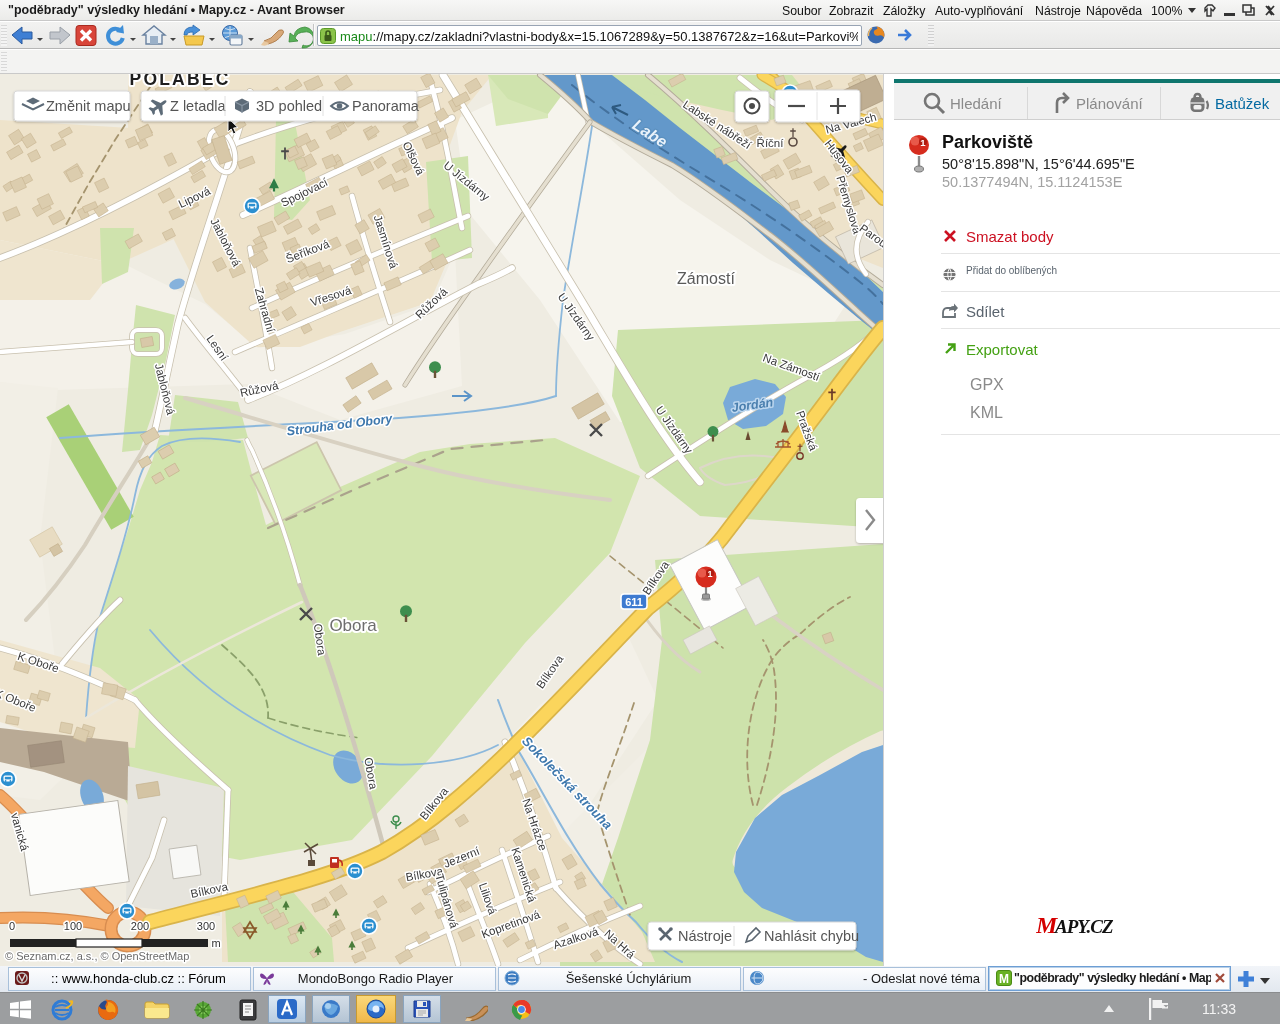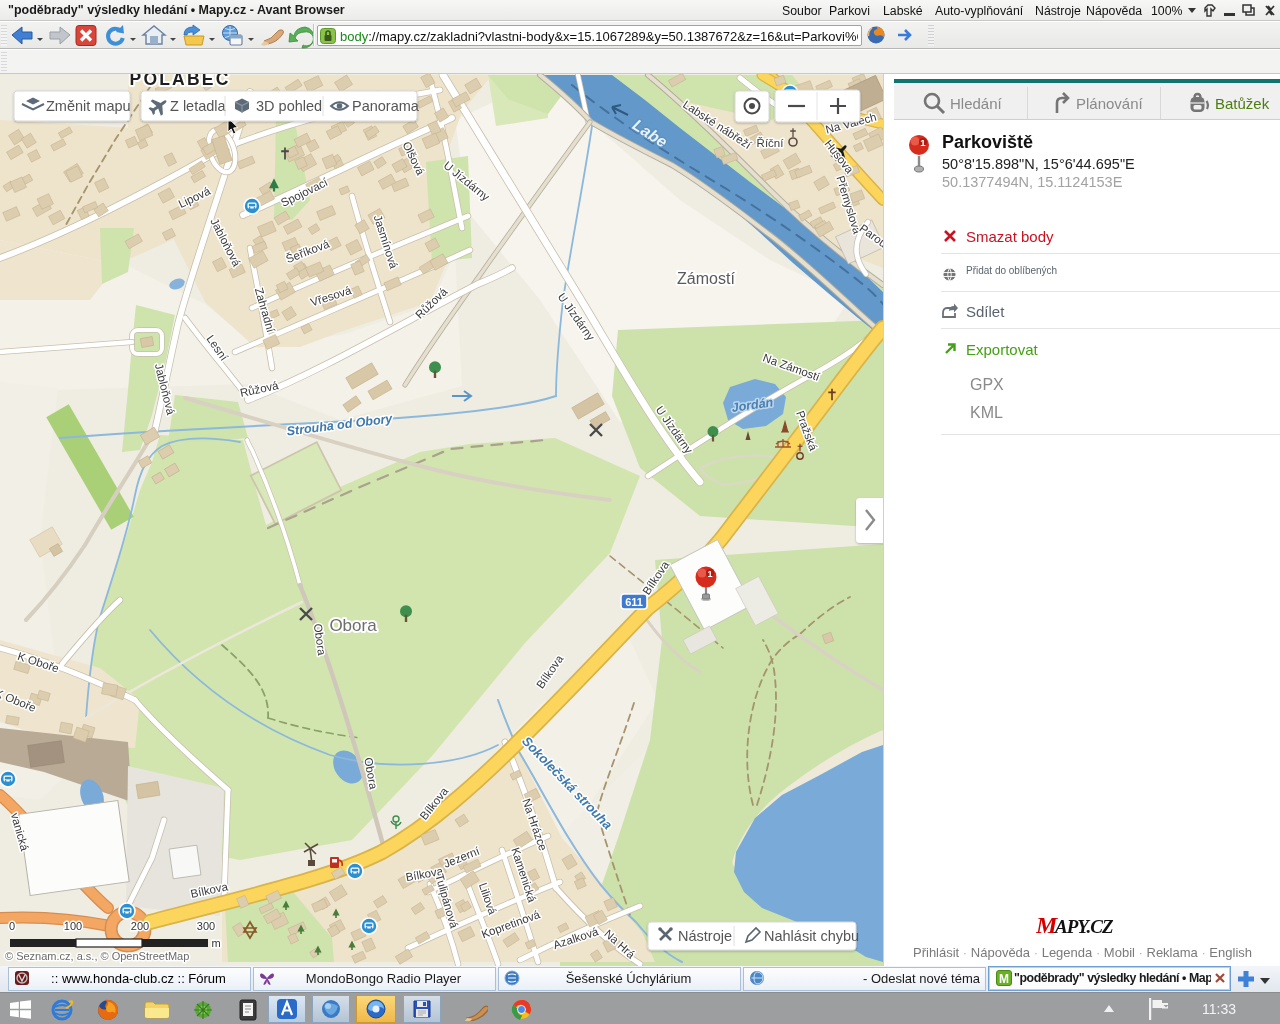--- a/index.html
+++ b/index.html
@@ -4,22 +4,22 @@
 html,body{margin:0;padding:0;width:1280px;height:1024px;overflow:hidden;
  font-family:"Liberation Sans", sans-serif;}
 *{box-sizing:border-box}
 .abs{position:absolute}
 </style></head>
 <body style="position:relative;width:1280px;height:1024px;background:#fff">
 
 <div class="abs" style="left:0;top:0;width:1280px;height:21px;background:linear-gradient(#f7f7f6,#ebebe9);border-bottom:1px solid #c8c8c8">
  <div class="abs" style="left:8px;top:3px;font-size:12.5px;font-weight:bold;color:#1a1a1a">"poděbrady" výsledky hledání • Mapy.cz - Avant Browser</div>
  <div class="abs" style="left:782px;top:4px;font-size:12.3px;color:#111">Soubor</div>
- <div class="abs" style="left:829px;top:4px;font-size:12.3px;color:#111">Parkovi</div>
- <div class="abs" style="left:883px;top:4px;font-size:12.3px;color:#111">Labské</div>
+ <div class="abs" style="left:829px;top:4px;font-size:12.3px;color:#111">Zobrazit</div>
+ <div class="abs" style="left:883px;top:4px;font-size:12.3px;color:#111">Záložky</div>
  <div class="abs" style="left:935px;top:4px;font-size:12.3px;color:#111">Auto-vyplňování</div>
  <div class="abs" style="left:1035px;top:4px;font-size:12.3px;color:#111">Nástroje</div>
  <div class="abs" style="left:1086px;top:4px;font-size:12.3px;color:#111">Nápověda</div>
  <div class="abs" style="left:1151px;top:4px;font-size:12.3px;color:#111">100%</div>
  <div class="abs" style="left:1188px;top:8px;width:0;height:0;border-left:4px solid transparent;border-right:4px solid transparent;border-top:5px solid #333"></div>
  <svg class="abs" style="left:1202px;top:3px" width="76" height="16" viewBox="0 0 76 16">
    <path d="M3,5 L6,2 L10,2 L13,5 L11,8 L9,6 L9,13 L5,13 L5,6 L3,8 Z" fill="none" stroke="#333" stroke-width="1.4"></path>
    <rect x="22" y="10" width="11" height="3" fill="#333"></rect>
    <rect x="44" y="5" width="8" height="7" fill="none" stroke="#333" stroke-width="1.5"></rect>
    <rect x="41" y="2" width="8" height="7" fill="#f0f0ef" stroke="#333" stroke-width="1.5"></rect>
@@ -53,21 +53,21 @@
   <path d="M256,18 l-3,4 q6,2 8,-2 z" fill="#e8c8a0"></path>
   <path d="M297,4 q-10,1 -11,9 l-4,-3 l-1,9 l9,-1 l-3,-3 q2,-6 10,-6 a7,7 0 1 1 -2,13 l-1,3 a9.5,9.5 0 1 0 3,-21 z" fill="#58b058" stroke="#3a8a3a" stroke-width="0.8"></path>
  </svg>
  <div class="abs" style="left:313px;top:2px;width:2px;height:22px;border-left:1px solid #c4c4c4;border-right:1px solid #fafafa"></div>
  <div class="abs" style="left:317px;top:2.5px;width:545px;height:21px;background:#fff;border:1px solid #98a4b4;border-radius:2px">
   <svg class="abs" style="left:2px;top:2px" width="16" height="16" viewBox="0 0 16 16">
    <rect x="0.5" y="0.5" width="15" height="15" rx="3" fill="#8bc34a" stroke="#5a9a28"></rect>
    <rect x="4.5" y="7" width="7" height="6" rx="1" fill="#3a5a1a"></rect>
    <path d="M6,7 v-2 a2,2 0 0 1 4,0 v2" fill="none" stroke="#3a5a1a" stroke-width="1.6"></path>
   </svg>
-  <div class="abs" style="left:22px;top:3px;font-size:13px;white-space:nowrap;color:#111;width:518px;overflow:hidden"><span style="color:#1a8a1a">body</span>://mapy.cz/zakladni?vlastni-body&amp;x=15.1067289&amp;y=50.1387672&amp;z=16&amp;ut=Parkovi%C5%A1ť</div>
+  <div class="abs" style="left:22px;top:3px;font-size:13px;white-space:nowrap;color:#111;width:518px;overflow:hidden"><span style="color:#1a8a1a">mapu</span>://mapy.cz/zakladni?vlastni-body&amp;x=15.1067289&amp;y=50.1387672&amp;z=16&amp;ut=Parkovi%C5%A1ť</div>
  </div>
  <svg class="abs" style="left:866px;top:3px" width="50" height="20" viewBox="0 0 50 20">
   <circle cx="10" cy="10" r="8.5" fill="#3a6ab0"></circle>
   <path d="M10,1.5 a8.5,8.5 0 0 1 8,11 q-2,-3 -5,-2 q-4,1 -5,-2 q-1,-3 2,-4 q3,-1 0,-3 z" fill="#e88820"></path>
   <path d="M6,3 q-4,3 -3.5,8" stroke="#f4b860" stroke-width="1.5" fill="none"></path>
   <path d="M32,10 h12 m-5,-5 l5,5 l-5,5" stroke="#3a7ad8" stroke-width="2.6" fill="none"></path>
  </svg>
  <div class="abs" style="left:928px;top:3px;width:6px;height:21px;background:repeating-linear-gradient(#d0d0d0 0 1px,#f2f2f2 1px 3px)"></div>
 </div>
 
@@ -654,21 +654,21 @@
     <path d="M6,22 L6,12 Q6,7 11,7 L16,7 M12,2 L17,7 L12,12" fill="none" stroke="#757575" stroke-width="2.6"></path>
    </svg>
    <div class="abs" style="left:182px;top:12px;font-size:15px;color:#8a8a8a">Plánování</div>
    <svg class="abs" style="left:293px;top:8px" width="24" height="24" viewBox="0 0 24 24">
     <rect x="3.5" y="6" width="14" height="15" rx="4.5" fill="#757575"></rect>
     <path d="M7.5,6.5 q0,-3.5 3,-3.5 q3,0 3,3.5" fill="none" stroke="#757575" stroke-width="2.4"></path>
     <path d="M3.5,12 h14" stroke="#f0f0f0" stroke-width="1.2"></path>
     <rect x="6.5" y="14" width="8" height="4.5" rx="1.5" fill="#f0f0f0"></rect>
     <path d="M19.5,10 q2.5,3.5 0.5,8" stroke="#757575" stroke-width="2.2" fill="none"></path>
    </svg>
-   <div class="abs" style="left:321px;top:12px;font-size:15px;color:#4d7c0f">Batůžek</div>
+   <div class="abs" style="left:321px;top:12px;font-size:15px;color:#0369a1">Batůžek</div>
  </div>
 
  <svg class="abs" style="left:24px;top:60px" width="22" height="42" viewBox="0 0 22 42">
    <path d="M11,34 L11,22" stroke="#8a8a8a" stroke-width="2.4"></path>
    <ellipse cx="11" cy="35" rx="4.5" ry="3" fill="#b0b0b0" stroke="#787878" stroke-width="1"></ellipse>
    <circle cx="11" cy="11" r="10" fill="#d62c1e"></circle>
    <circle cx="7" cy="7" r="4.5" fill="#e8594a"></circle>
    <circle cx="15" cy="8" r="4" fill="#b01c10"></circle>
    <text x="15" y="12" font-size="9.5" font-weight="bold" fill="#fff" text-anchor="middle" font-family="&quot;Liberation Sans&quot;, sans-serif">1</text>
  </svg>
@@ -698,35 +698,34 @@
  </svg>
  <div class="abs" style="left:82px;top:267px;font-size:15px;color:#44a113">Exportovat</div>
  <div class="abs" style="left:86px;top:302px;font-size:16px;color:#8a8a8a">GPX</div>
  <div class="abs" style="left:86px;top:330px;font-size:16px;color:#8a8a8a">KML</div>
  <div class="abs" style="left:57px;top:360px;width:340px;height:1px;background:#e4e4e4"></div>
 
  <svg class="abs" style="left:152px;top:838px" width="92" height="26" viewBox="0 0 92 26">
   <text x="0" y="21" font-size="24" font-weight="bold" font-style="italic" fill="#d40000" font-family="&quot;Liberation Serif&quot;, serif">M</text>
   <text x="19" y="21" font-size="19" font-weight="bold" font-style="italic" fill="#111" font-family="&quot;Liberation Serif&quot;, serif" letter-spacing="-1">APY.CZ</text>
  </svg>
- <div class="abs" style="left:0;top:871px;width:397px;text-align:center;font-size:13px;color:#7a7a7a">Přihlásit <span style="color:#b0b0b0">·</span> Nápověda <span style="color:#b0b0b0">·</span> Legenda <span style="color:#b0b0b0">·</span> Mobil <span style="color:#b0b0b0">·</span> Reklama <span style="color:#b0b0b0">·</span> English</div>
 </div>
 <div class="abs" style="left:0;top:966px;width:1280px;height:26px;background:linear-gradient(#f2f5f9,#e2e8ef)"></div>
 <div class="abs" style="left:8px;top:967px;width:243px;height:24px;background:linear-gradient(#fdfdfe,#eaf0f7);border:1px solid #a8c0da"></div>
 <div class="abs" style="left:14px;top:970px;width:16px;height:16px"><svg width="16" height="16" viewBox="0 0 16 16">
       <rect x="1" y="1" width="14" height="14" rx="3" fill="#6a1a1a"></rect>
       <circle cx="8" cy="8" r="5" fill="none" stroke="#c0c0c0" stroke-width="1.4"></circle>
       <path d="M5,5 L8,11 L11,5" fill="none" stroke="#d8d8d8" stroke-width="1.4"></path>
     </svg></div>
 <div class="abs" style="left:32px;top:971px;width:213px;text-align:center;font-size:13px;color:#000000;white-space:nowrap;overflow:hidden"><span style="">:: www.honda-club.cz :: Fórum</span></div>
 <div class="abs" style="left:253px;top:967px;width:243px;height:24px;background:linear-gradient(#fdfdfe,#eaf0f7);border:1px solid #a8c0da"></div>
 <div class="abs" style="left:259px;top:970px;width:16px;height:16px"><svg width="16" height="16" viewBox="0 0 16 16">
       <path d="M8,8 Q2,1 1,5 Q1,9 7,9 Z M8,8 Q14,1 15,5 Q15,9 9,9 Z M8,8 Q3,15 5,15 Q8,14 8,10 Z M8,8 Q13,15 11,15 Q8,14 8,10 Z" fill="#7a3a9a"></path>
     </svg></div>
-<div class="abs" style="left:277px;top:971px;width:213px;text-align:center;font-size:13px;color:#1a1a1a;white-space:nowrap;overflow:hidden"><span style="">MondoBongo Radio Player</span></div>
+<div class="abs" style="left:269px;top:971px;width:213px;text-align:center;font-size:13px;color:#1a1a1a;white-space:nowrap;overflow:hidden"><span style="">MondoBongo Radio Player</span></div>
 <div class="abs" style="left:498px;top:967px;width:243px;height:24px;background:linear-gradient(#fdfdfe,#eaf0f7);border:1px solid #a8c0da"></div>
 <div class="abs" style="left:504px;top:970px;width:16px;height:16px"><svg width="16" height="16" viewBox="0 0 16 16">
       <circle cx="8" cy="8" r="7" fill="#3a7ac0"></circle>
       <circle cx="8" cy="8" r="7" fill="none" stroke="#7aaad8" stroke-width="1"></circle>
       <path d="M4,5 q4,-2 8,0 M4,8 h8 M4,11 q4,2 8,0" stroke="#fff" stroke-width="1.2" fill="none"></path>
     </svg></div>
 <div class="abs" style="left:522px;top:971px;width:213px;text-align:center;font-size:13px;color:#1a1a1a;white-space:nowrap;overflow:hidden"><span style="">Šešenské Úchylárium</span></div>
 <div class="abs" style="left:743px;top:967px;width:243px;height:24px;background:linear-gradient(#fdfdfe,#eaf0f7);border:1px solid #a8c0da"></div>
 <div class="abs" style="left:749px;top:970px;width:16px;height:16px"><svg width="16" height="16" viewBox="0 0 16 16">
       <circle cx="8" cy="8" r="7" fill="#4a88c8"></circle>

